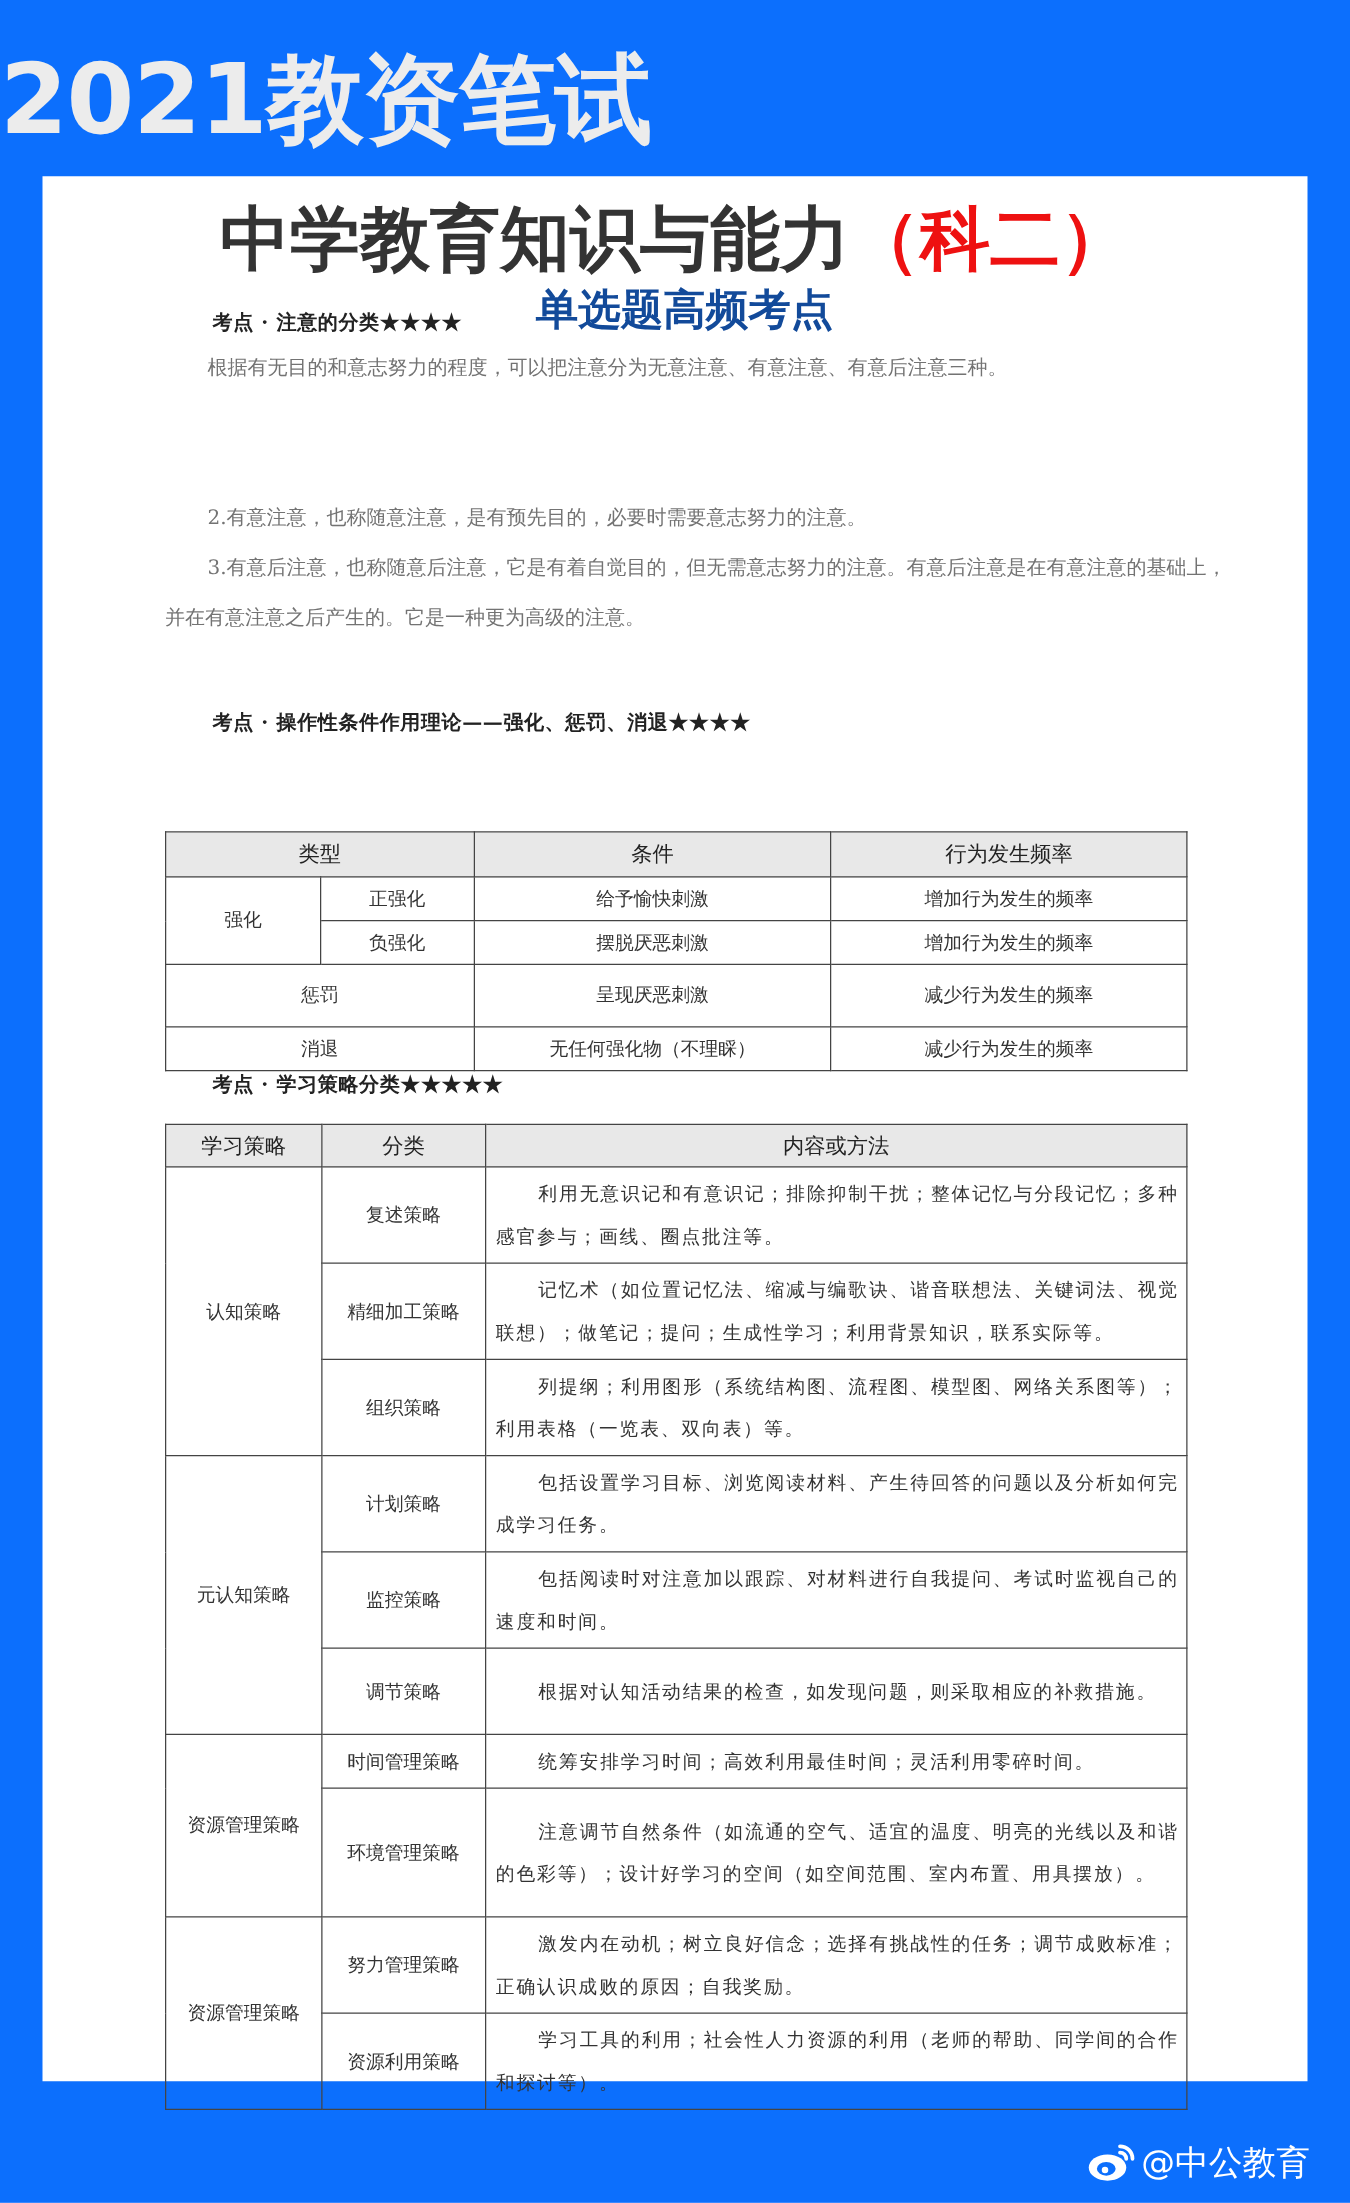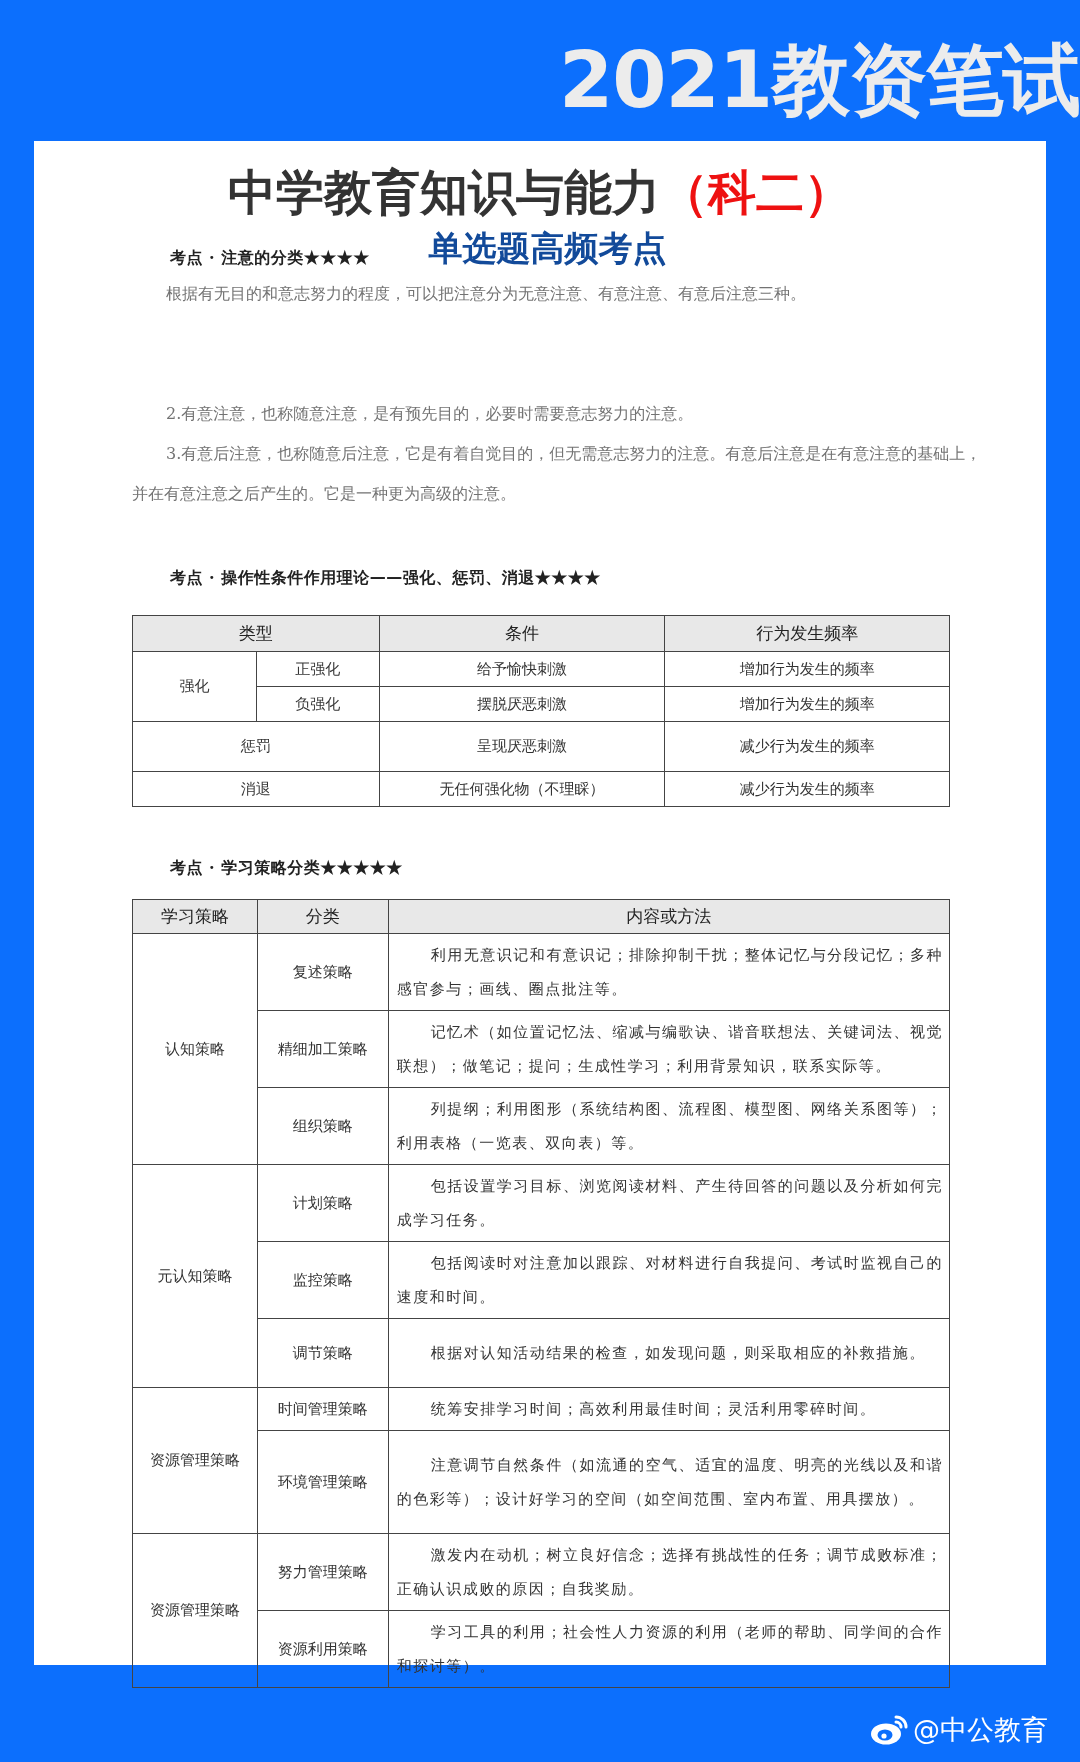--- a/index.html
+++ b/index.html
@@ -6,35 +6,35 @@
     html, body {
       width: 1080px; height: 1762px;
       background: #0c6ffd;
       font-family: "DejaVu Serif", "Liberation Serif", serif;
       overflow: hidden;
     }
     .page { position: relative; width: 1080px; height: 1762px; background: #0c6ffd; }
 
     .banner-title {
       position: absolute; left: 0; top: 30px; width: 1080px; height: 100px;
-      text-align: right;
+      text-align: left;
       font-family: "DejaVu Sans", "Liberation Sans", sans-serif;
       font-weight: 900; font-size: 78px; line-height: 100px;
       color: #ececec; letter-spacing: -1px;
     }
 
     .card {
       position: absolute; left: 34px; top: 141px; width: 1012px; height: 1524px;
       background: #ffffff;
     }
 
     .doc-title {
       position: absolute; left: 0; top: 20px; width: 1012px; text-align: center;
       font-family: "DejaVu Sans", "Liberation Sans", sans-serif;
-      font-weight: 900; font-size: 48px; line-height: 62px; color: #333333;
+      font-weight: 900; font-size: 56px; line-height: 62px; color: #333333;
     }
     .doc-title .accent { color: #ee1111; }
 
     .doc-subtitle {
       position: absolute; left: 0; top: 82px; width: 1012px; text-align: center;
       font-family: "DejaVu Sans", "Liberation Sans", sans-serif;
       font-weight: 900; font-size: 34px; line-height: 50px; color: #124a9a; padding-left: 15px;
     }
 
     .section-heading {
@@ -89,21 +89,21 @@
     <div class="doc-subtitle">单选题高频考点</div>
 
     <div class="section-heading" style="top:107px;">考点 · 注意的分类★★★★</div>
 
     <div class="para" style="top:133px;"><span class="indent"></span><span>根据有无目的和意志努力的程度，可以把注意分为无意注意、有意注意、有意后注意三种。</span></div>
     <div class="para" style="top:253px;"><span class="indent"></span><span>2.有意注意，也称随意注意，是有预先目的，必要时需要意志努力的注意。</span></div>
     <div class="para" style="top:293px;"><span class="indent"></span><span>3.有意后注意，也称随意后注意，它是有着自觉目的，但无需意志努力的注意。有意后注意是在有意注意的基础上，并在有意注意之后产生的。它是一种更为高级的注意。</span></div>
 
     <div class="section-heading" style="top:427px;">考点 · 操作性条件作用理论——强化、惩罚、消退★★★★</div>
 
-    <table class="grid" style="left:98px; top:474px; width:818px;padding-left:24px;">
+    <table class="grid" style="left:98px; top:524px; width:818px;padding-left:24px;">
       <colgroup>
           <col style="width:124px">
           <col style="width:123px">
           <col style="width:286px">
           <col style="width:285px">
         </colgroup>
       <tbody>
           <tr style="height:36px;">
         <th colspan="2">类型</th>
         <th>条件</th>

